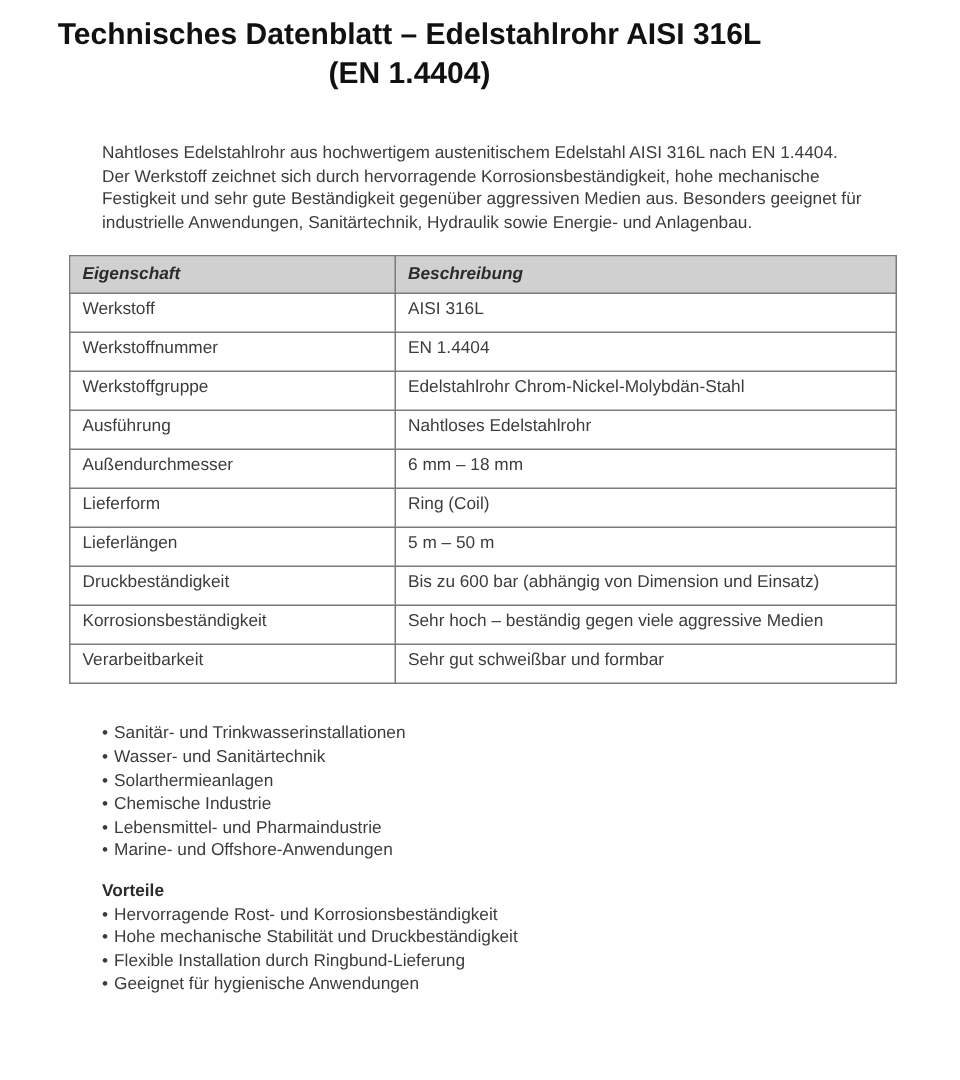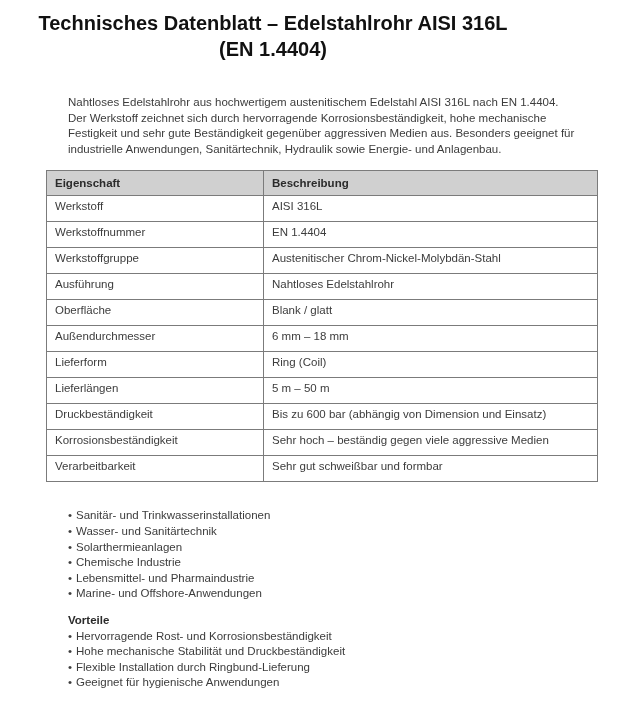--- a/index.html
+++ b/index.html
@@ -50,20 +50,21 @@
     padding:3px 8px 8px 8px;
     line-height:14px;
     overflow:hidden;
     white-space:nowrap;
   }
   table.spec-table th{
     background:var(--header-bg);
     font-weight:bold;
     color:var(--heading);
     padding:5px 8px 5px 8px;
+    font-style:italic;
   }
 
   .section{
     margin-left:68px;
     font-size:11.5px;
     line-height:15.6px;
   }
   .section.applications{ margin-top:26px; }
   .section.advantages{ margin-top:11px; }
   .section-heading{
@@ -105,29 +106,25 @@
       <tr>
         <td>Werkstoff</td>
         <td>AISI 316L</td>
       </tr>
       <tr>
         <td>Werkstoffnummer</td>
         <td>EN 1.4404</td>
       </tr>
       <tr>
         <td>Werkstoffgruppe</td>
-        <td>Austenitischer Chrom-Nickel-Molybdän-Stahl</td>
+        <td>Edelstahlrohr Chrom-Nickel-Molybdän-Stahl</td>
       </tr>
       <tr>
         <td>Ausführung</td>
         <td>Nahtloses Edelstahlrohr</td>
-      </tr>
-      <tr>
-        <td>Oberfläche</td>
-        <td>Blank / glatt</td>
       </tr>
       <tr>
         <td>Außendurchmesser</td>
         <td>6 mm – 18 mm</td>
       </tr>
       <tr>
         <td>Lieferform</td>
         <td>Ring (Coil)</td>
       </tr>
       <tr>

